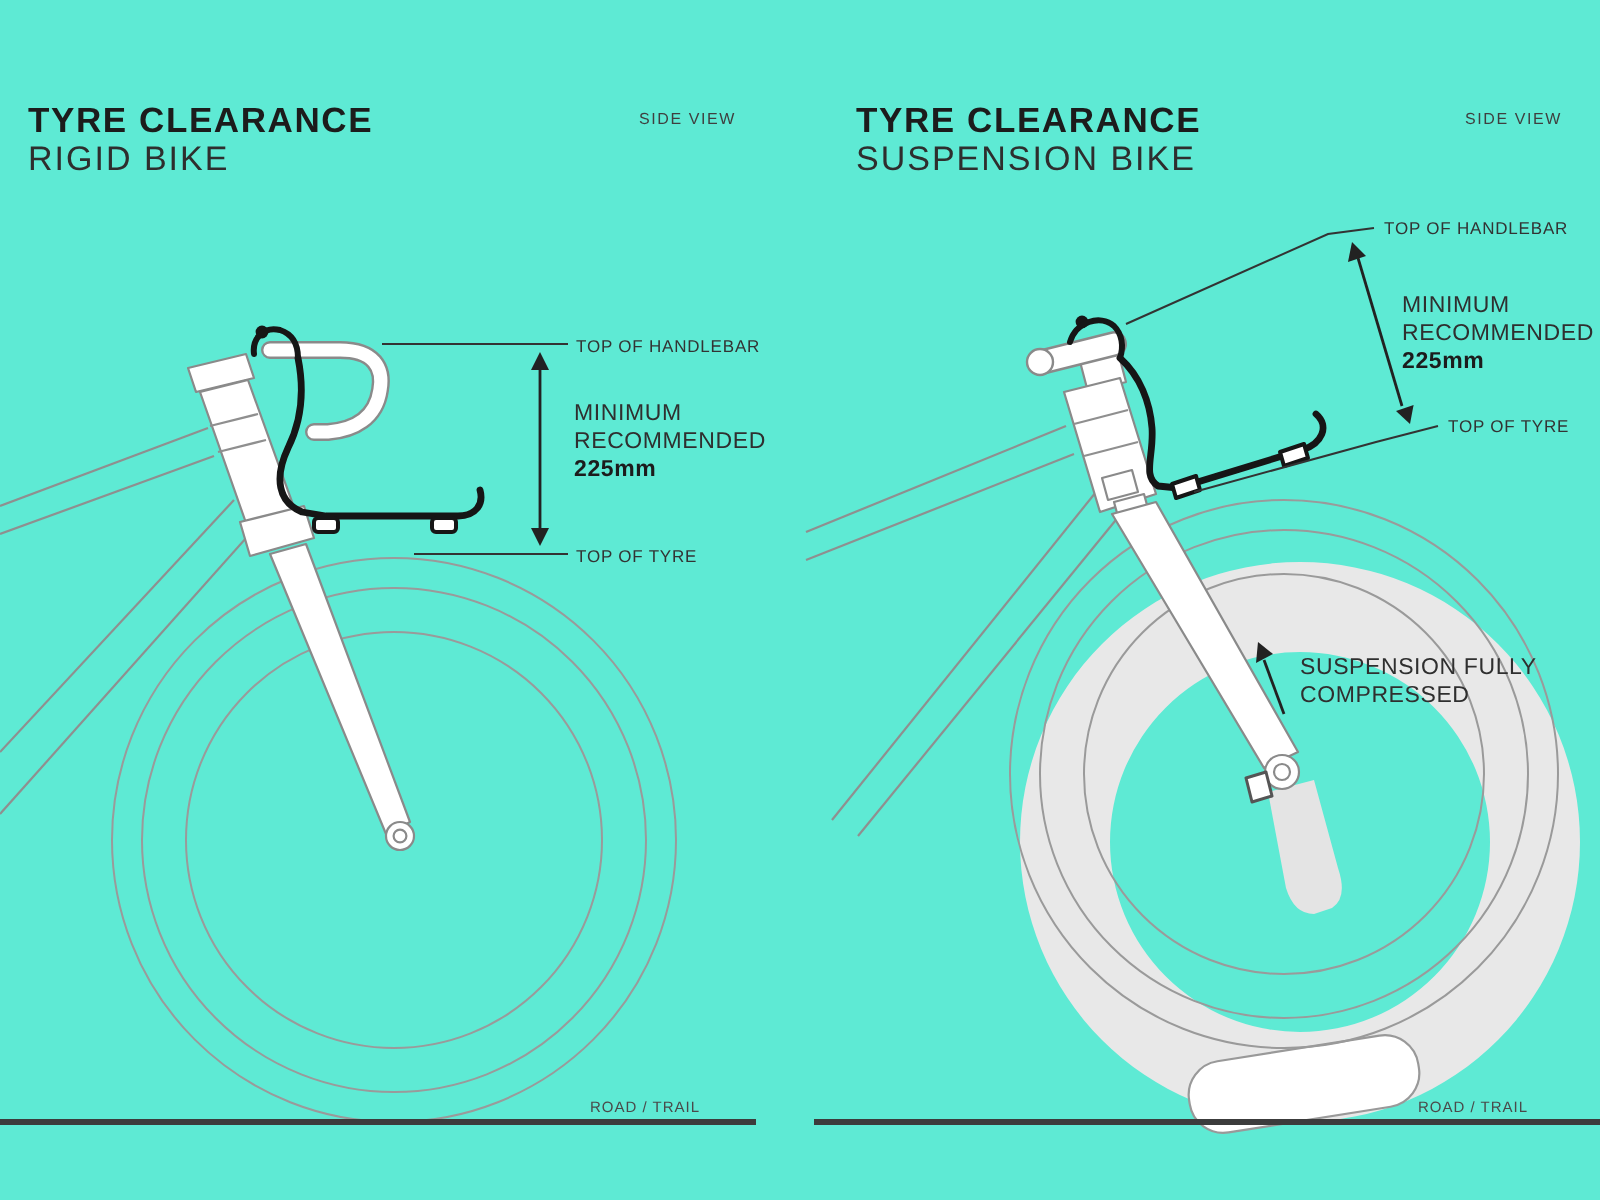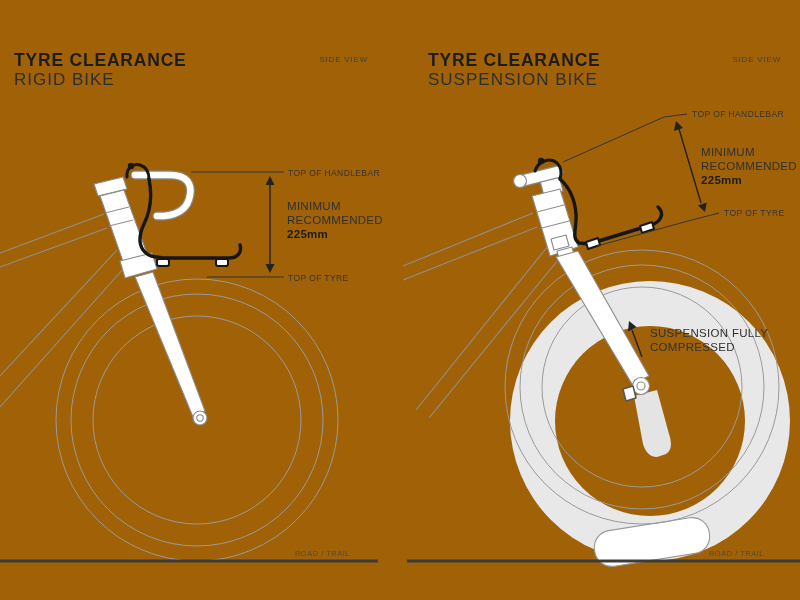--- a/index.html
+++ b/index.html
@@ -1,20 +1,20 @@
 <!DOCTYPE html>
 <html><head>
 <meta charset="utf-8">
 <style>
   html,body{margin:0;padding:0;}
   body{
     width:800px;height:600px;background:#ffffff;overflow:hidden;
     font-family:"Liberation Sans", sans-serif;
   }
-  #stage{position:relative;width:800px;height:600px;background:#a16207;}
+  #stage{position:relative;width:800px;height:600px;background:#5eead4;}
   svg{position:absolute;left:0;top:0;}
   text{font-family:"Liberation Sans", sans-serif;}
   .title1{font-size:17.5px;font-weight:bold;letter-spacing:0.8px;fill:#1c1c1c;}
   .title2{font-size:17px;font-weight:normal;letter-spacing:1px;fill:#2e2e2e;}
   .sideview{font-size:8px;letter-spacing:0.8px;fill:#3f3f3f;}
   .small-label{font-size:8.5px;letter-spacing:0.4px;fill:#333;}
   .med-label{font-size:11.5px;letter-spacing:0.3px;fill:#2f2f2f;}
   .med-label-bold{font-size:11.5px;letter-spacing:0.3px;font-weight:bold;fill:#1c1c1c;}
   .ground-label{font-size:7.5px;letter-spacing:0.5px;fill:#4a4a4a;}
   .outline{fill:#ffffff;stroke:#8a8a8a;stroke-width:1.1;stroke-linejoin:round;}

